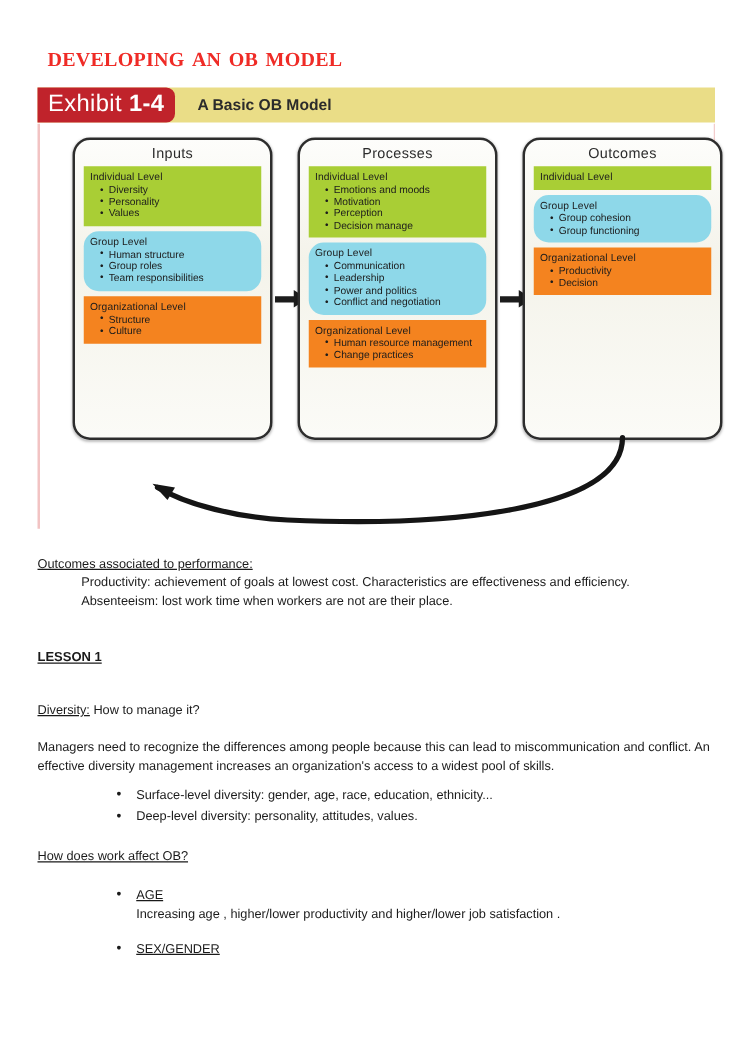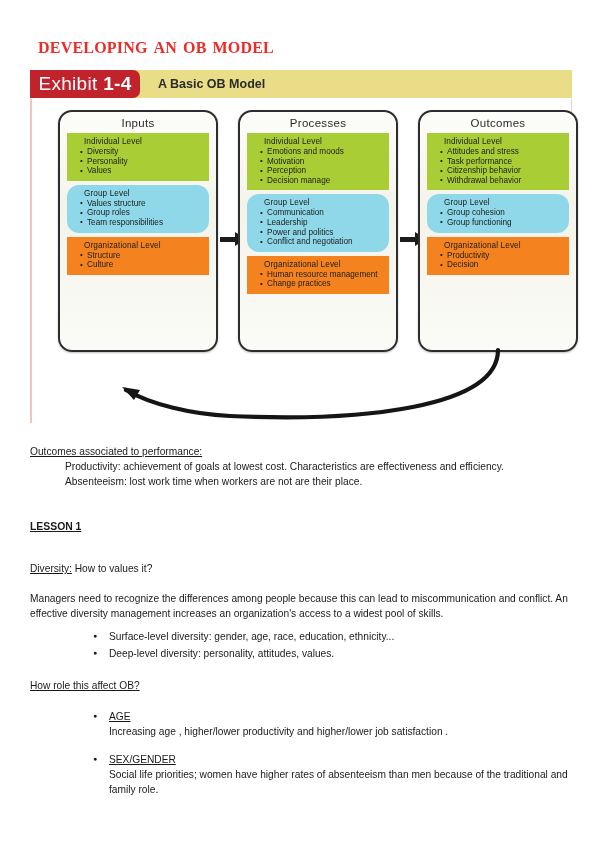--- a/index.html
+++ b/index.html
@@ -123,21 +123,21 @@
   .block {
     margin: 4px 7px 0 7px;
     padding: 4px 5px 5px 5px;
     box-sizing: border-box;
   }
   .block.green  { background: #a9ce35; }
   .block.blue   { background: #8ed8e9; border-radius: 12px; }
   .block.orange { background: #f4831f; }
 
   .block h4 {
-    margin: 0 0 1px 12px;
+    margin: 0 0 1px 0;
     font-size: 8.2px;
     font-weight: normal;
     color: #1c1c1c;
     letter-spacing: .1px;
   }
   .block ul {
     margin: 0;
     padding: 0 0 0 8px;
     list-style: none;
   }
@@ -253,21 +253,21 @@
       <h4>Individual Level</h4>
       <ul>
         <li>Diversity</li>
         <li>Personality</li>
         <li>Values</li>
       </ul>
     </div>
     <div class="block blue">
       <h4>Group Level</h4>
       <ul>
-        <li>Values structure</li>
+        <li>Human structure</li>
         <li>Group roles</li>
         <li>Team responsibilities</li>
       </ul>
     </div>
     <div class="block orange">
       <h4>Organizational Level</h4>
       <ul>
         <li>Structure</li>
         <li>Culture</li>
       </ul>
@@ -310,26 +310,20 @@
 
   <div class="arrow-h arrow-2">
     <div class="shaft"></div>
       <div class="head"></div>
   </div>
 
   <div class="column col-outcomes">
     <div class="col-title">Outcomes</div>
     <div class="block green">
       <h4>Individual Level</h4>
-      <ul>
-        <li>Attitudes and stress</li>
-        <li>Task performance</li>
-        <li>Citizenship behavior</li>
-        <li>Withdrawal behavior</li>
-      </ul>
     </div>
     <div class="block blue">
       <h4>Group Level</h4>
       <ul>
         <li>Group cohesion</li>
         <li>Group functioning</li>
       </ul>
     </div>
     <div class="block orange">
       <h4>Organizational Level</h4>
@@ -352,38 +346,37 @@
     <span class="u">Outcomes associated to performance:</span>
   </div>
   <div class="indent">Productivity: achievement of goals at lowest cost. Characteristics are effectiveness and efficiency.</div>
   <div class="indent">Absenteeism: lost work time when workers are not are their place.</div>
 
   <div class="para" style="margin-top:30px;">
     <span class="lesson">LESSON 1</span>
   </div>
 
   <div class="para" style="margin-top:27px;">
-    <span class="u">Diversity:</span><span> How to values it?</span>
+    <span class="u">Diversity:</span><span> How to manage it?</span>
   </div>
 
   <div class="para" style="margin-top:15px;">Managers need to recognize the differences among people because this can lead to miscommunication and conflict. An effective diversity management increases an organization's access to a widest pool of skills.</div>
 
   <ul class="doc-list">
     <li>Surface-level diversity: gender, age, race, education, ethnicity...</li>
     <li>Deep-level diversity: personality, attitudes, values.</li>
   </ul>
 
   <div class="para" style="margin-top:17px;">
-    <span class="u">How role this affect OB?</span>
+    <span class="u">How does work affect OB?</span>
   </div>
 
   <ul class="doc-list spaced" style="margin-top:16px;">
     <li>
       <span class="u">AGE</span>
       <span class="sub">Increasing age , higher/lower productivity and higher/lower job satisfaction .</span>
     </li>
     <li>
       <span class="u">SEX/GENDER</span>
-      <span class="sub">Social life priorities; women have higher rates of absenteeism than men because of the traditional and family role.</span>
     </li>
   </ul>
 
 </div>
 
 </body></html>

